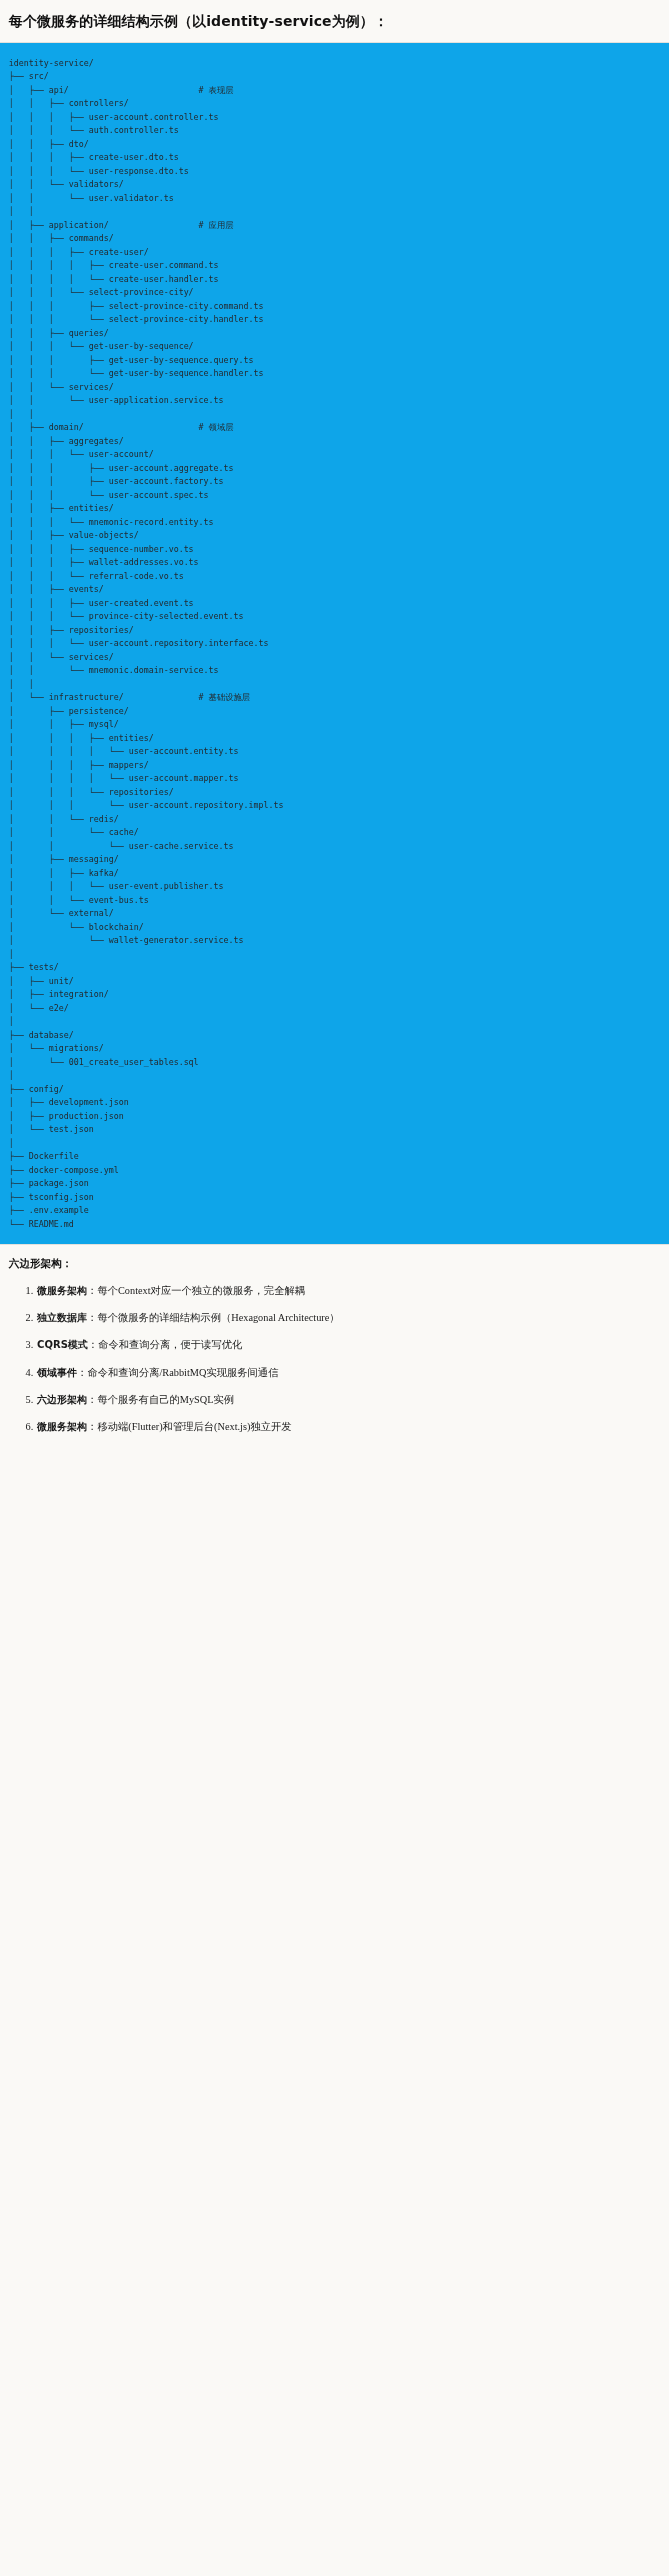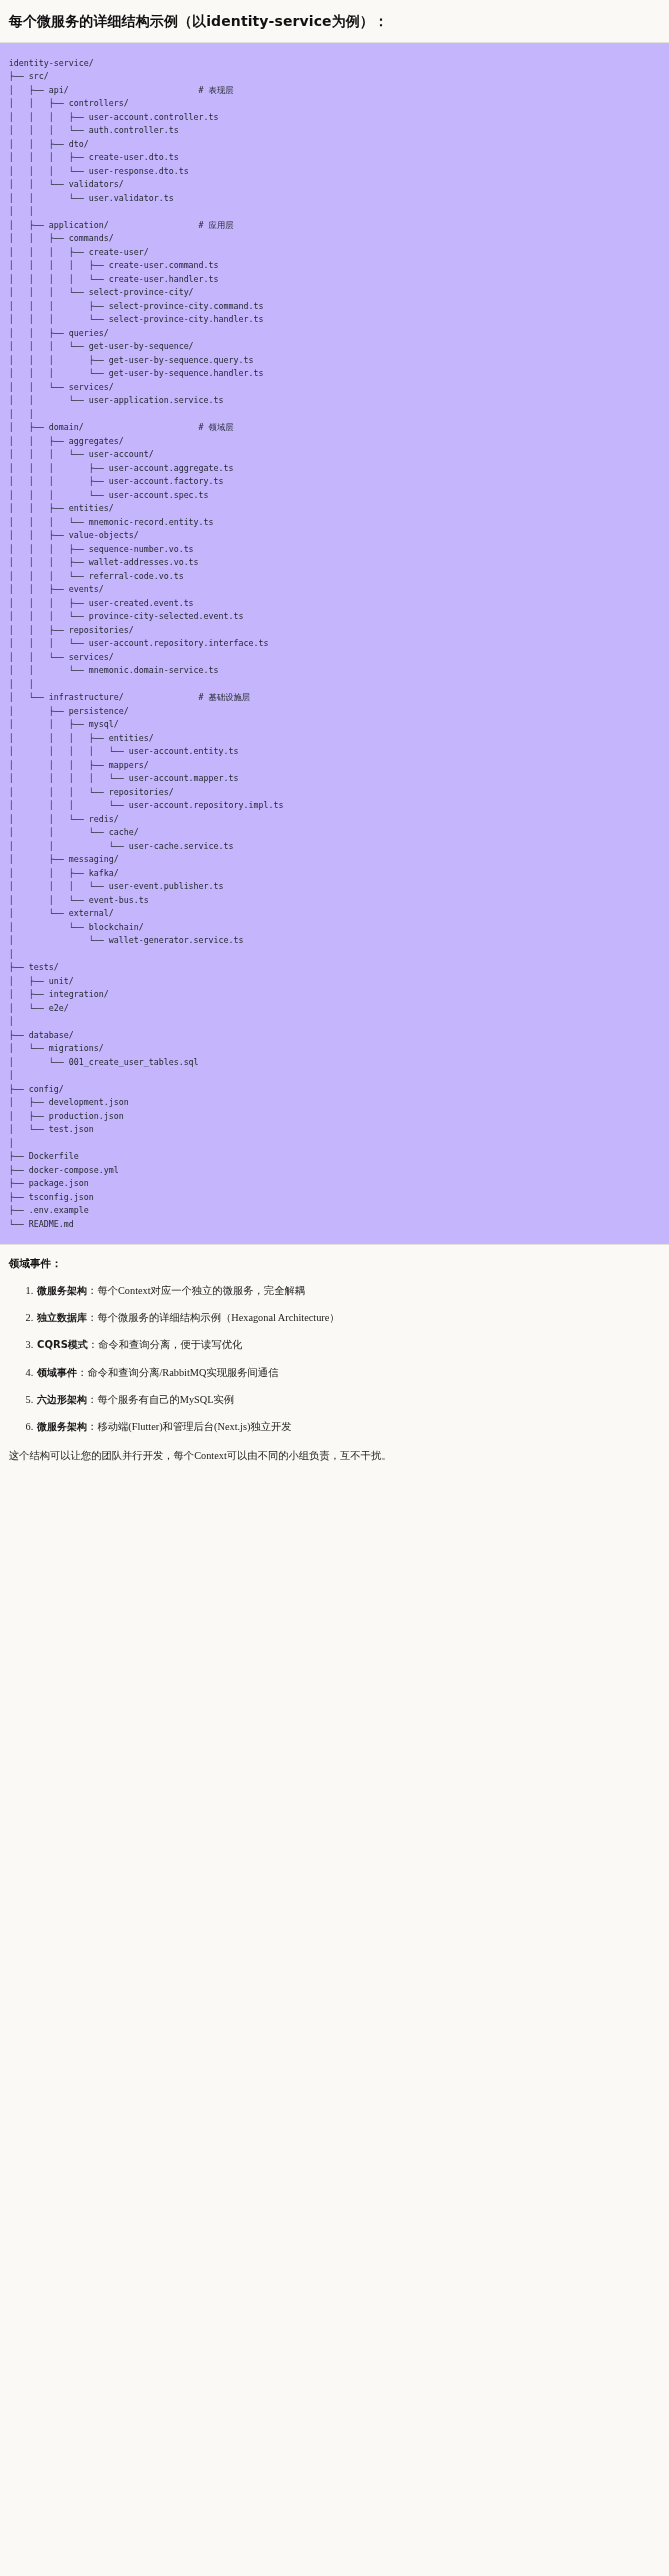--- a/index.html
+++ b/index.html
@@ -33,21 +33,21 @@
   .divider {
     height: 0.6px;
     background: #e3e1dc;
     width: 100%;
     margin: 0;
   }
 
   
   .tree-block {
     padding: 13.8px 8.8px 12.5px 8.8px;
-    background: #c4b5fd;
+    background: #0ea5e9;
   }
   pre.tree {
     margin: 0;
     font-family: "DejaVu Sans Mono", "Liberation Mono", monospace;
     font-size: 8.3px;
     line-height: 13.5px;
     color: #24292e;
     white-space: pre;
     letter-spacing: 0px;
     tab-size: 4;
@@ -180,21 +180,21 @@
 ├── docker-compose.yml
 ├── package.json
 ├── tsconfig.json
 ├── .env.example
 └── README.md</pre>
   </div>
 
   <div class="divider"></div>
 
   <div class="notes">
-    <div class="notes-title">领域事件：</div>
+    <div class="notes-title">六边形架构：</div>
 
     <ol class="note-list">
       <li>
         <b>微服务架构</b><span>：</span><span>每个Context对应一个独立的微服务，完全解耦</span>
       </li>
       <li>
         <b>独立数据库</b><span>：</span><span>每个微服务的详细结构示例（Hexagonal Architecture）</span>
       </li>
       <li>
         <b>CQRS模式</b><span>：</span><span>命令和查询分离，便于读写优化</span>
@@ -203,17 +203,16 @@
         <b>领域事件</b><span>：</span><span>命令和查询分离/RabbitMQ实现服务间通信</span>
       </li>
       <li>
         <b>六边形架构</b><span>：</span><span>每个服务有自己的MySQL实例</span>
       </li>
       <li>
         <b>微服务架构</b><span>：</span><span>移动端(Flutter)和管理后台(Next.js)独立开发</span>
       </li>
     </ol>
 
-    <p class="closing">这个结构可以让您的团队并行开发，每个Context可以由不同的小组负责，互不干扰。</p>
   </div>
 
 </div>
 
 
 </body></html>

